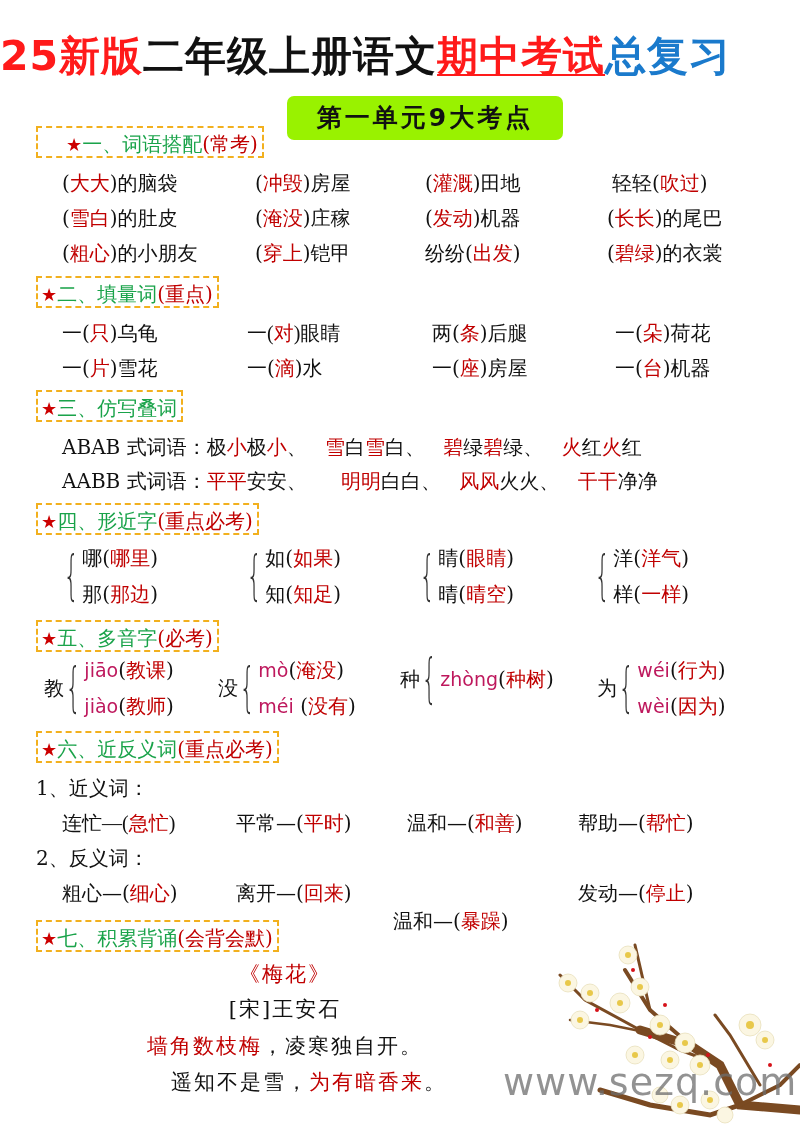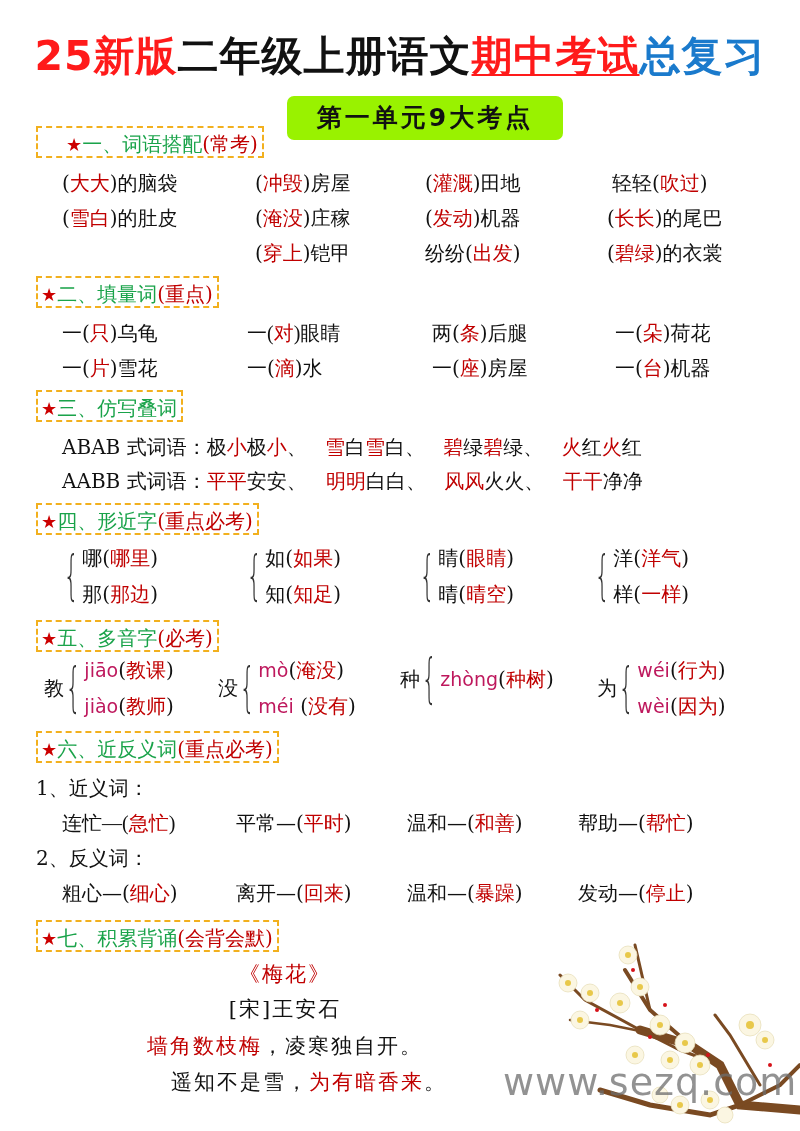--- a/index.html
+++ b/index.html
@@ -1,19 +1,19 @@
 <!DOCTYPE html>
 <html><head>
 <meta charset="utf-8">
 <style>
   html, body { margin:0; padding:0; background:#ffffff; }
   body { width:800px; height:1131px; position:relative; overflow:hidden;
          font-family:"DejaVu Serif","Liberation Serif",serif; color:#111; }
   .abs { position:absolute; }
-  .title { left:0; top:28px; width:800px; text-align:center; font-size:41px; font-weight:bold; letter-spacing:1px;
+  .title { left:0; top:28px; width:720px; text-align:center; font-size:41px; font-weight:bold; letter-spacing:1px;
            font-family:"DejaVu Sans","Liberation Sans",sans-serif; white-space:nowrap; line-height:56px; }
   .t-red { color:#ff1a1a; }
   .t-black { color:#111; }
   .t-under { color:#ff1a1a; text-decoration:underline; text-decoration-thickness:2px; text-underline-offset:4px; }
   .t-blue { color:#1a7acc; }
   .banner { left:287px; top:96px; width:276px; height:44px; background:#99f200; border-radius:7px;
             text-align:center; font-size:25px; font-weight:bold; line-height:44px; letter-spacing:3px;
             font-family:"DejaVu Sans","Liberation Sans",sans-serif; color:#111; }
   .sec { border:2px dashed #f2b01e; padding:0 4px 0 3px; height:32px; line-height:32px; font-size:20px;
          white-space:nowrap; box-sizing:border-box; }
@@ -47,20 +47,21 @@
   <div class="cell" style="left:62px; top:0;"><span>(</span><span class="r">大大</span><span>)的脑袋</span></div>
   <div class="cell" style="left:255px; top:0;"><span>(</span><span class="r">冲毁</span><span>)房屋</span></div>
   <div class="cell" style="left:425px; top:0;"><span>(</span><span class="r">灌溉</span><span>)田地</span></div>
   <div class="cell" style="left:612px; top:0;"><span>轻轻(</span><span class="r">吹过</span><span>)</span></div>
 
   <div class="cell" style="left:62px; top:35px;"><span>(</span><span class="r">雪白</span><span>)的肚皮</span></div>
   <div class="cell" style="left:255px; top:35px;"><span>(</span><span class="r">淹没</span><span>)庄稼</span></div>
   <div class="cell" style="left:425px; top:35px;"><span>(</span><span class="r">发动</span><span>)机器</span></div>
   <div class="cell" style="left:607px; top:35px;"><span>(</span><span class="r">长长</span><span>)的尾巴</span></div>
 
+  <div class="cell" style="left:62px; top:70px;"><span>(</span><span class="r">粗心</span><span>)的小朋友</span></div>
   <div class="cell" style="left:255px; top:70px;"><span>(</span><span class="r">穿上</span><span>)铠甲</span></div>
   <div class="cell" style="left:425px; top:70px;"><span>纷纷(</span><span class="r">出发</span><span>)</span></div>
   <div class="cell" style="left:607px; top:70px;"><span>(</span><span class="r">碧绿</span><span>)的衣裳</span></div>
 </div>
 
 <div class="abs sec" style="left:36px; top:276px;">
   <span class="star">★</span><span class="g">二、填量词</span><span class="r">(重点)</span>
 </div>
 <div class="abs row" style="left:0; top:318px; width:800px; height:70px;">
   <div class="cell" style="left:62px; top:0;"><span>一(</span><span class="r">只</span><span>)乌龟</span></div>
@@ -78,21 +79,21 @@
   <span class="star">★</span><span class="g">三、仿写叠词</span>
 </div>
 <div class="abs row" style="left:62px; top:432px;">
   <span>ABAB 式词语：</span><span>极</span><span class="r">小</span><span>极</span><span class="r">小</span><span>、</span>
   <span style="margin-left:12px" class="r">雪</span><span>白</span><span class="r">雪</span><span>白</span><span>、</span>
   <span style="margin-left:12px" class="r">碧</span><span>绿</span><span class="r">碧</span><span>绿</span><span>、</span>
   <span style="margin-left:12px" class="r">火</span><span>红</span><span class="r">火</span><span>红</span>
 </div>
 <div class="abs row" style="left:62px; top:466px;">
   <span>AABB 式词语：</span><span class="r">平平</span><span>安安</span><span>、</span>
-  <span style="margin-left:13px" class="r">明明</span><span>白白</span><span>、</span>
+  <span style="margin-left:28px" class="r">明明</span><span>白白</span><span>、</span>
   <span style="margin-left:12px" class="r">风风</span><span>火火</span><span>、</span>
   <span style="margin-left:12px" class="r">干干</span><span>净净</span>
 </div>
 
 <div class="abs sec" style="left:36px; top:503px;">
   <span class="star">★</span><span class="g">四、形近字</span><span class="r">(重点必考)</span>
 </div>
 <div class="brace-grp" style="left:62px; top:540px;">
   <span class="brace">{</span>
   <div class="stack">
@@ -164,21 +165,21 @@
 <div class="abs row" style="left:0; top:808px; width:800px; height:30px;">
   <div class="cell" style="left:62px;font-family:Liberation Serif, serif;"><span>连忙—(</span><span class="r">急忙</span><span>)</span></div>
   <div class="cell" style="left:236px;"><span>平常—(</span><span class="r">平时</span><span>)</span></div>
   <div class="cell" style="left:407px;"><span>温和—(</span><span class="r">和善</span><span>)</span></div>
   <div class="cell" style="left:578px;"><span>帮助—(</span><span class="r">帮忙</span><span>)</span></div>
 </div>
 <div class="abs row" style="left:36px; top:843px;">2、反义词：</div>
 <div class="abs row" style="left:0; top:878px; width:800px; height:30px;">
   <div class="cell" style="left:62px;"><span>粗心—(</span><span class="r">细心</span><span>)</span></div>
   <div class="cell" style="left:236px;"><span>离开—(</span><span class="r">回来</span><span>)</span></div>
-  <div class="cell" style="left:407px;"><span>温和—(</span><span class="r">暴躁</span><span>)</span></div>
+  <div class="cell" style="left:393px;margin-top:28px;"><span>温和—(</span><span class="r">暴躁</span><span>)</span></div>
   <div class="cell" style="left:578px;"><span>发动—(</span><span class="r">停止</span><span>)</span></div>
 </div>
 
 <div class="abs sec" style="left:36px; top:920px;">
   <span class="star">★</span><span class="g">七、积累背诵</span><span class="r">(会背会默)</span>
 </div>
 <div class="abs poem r" style="top:960px;">《梅花》</div>
 <div class="abs poem" style="top:995px;">[宋]王安石</div>
 <div class="abs poem" style="top:1032px;">
   <span class="r">墙角数枝梅</span><span>，凌寒独自开。</span>

